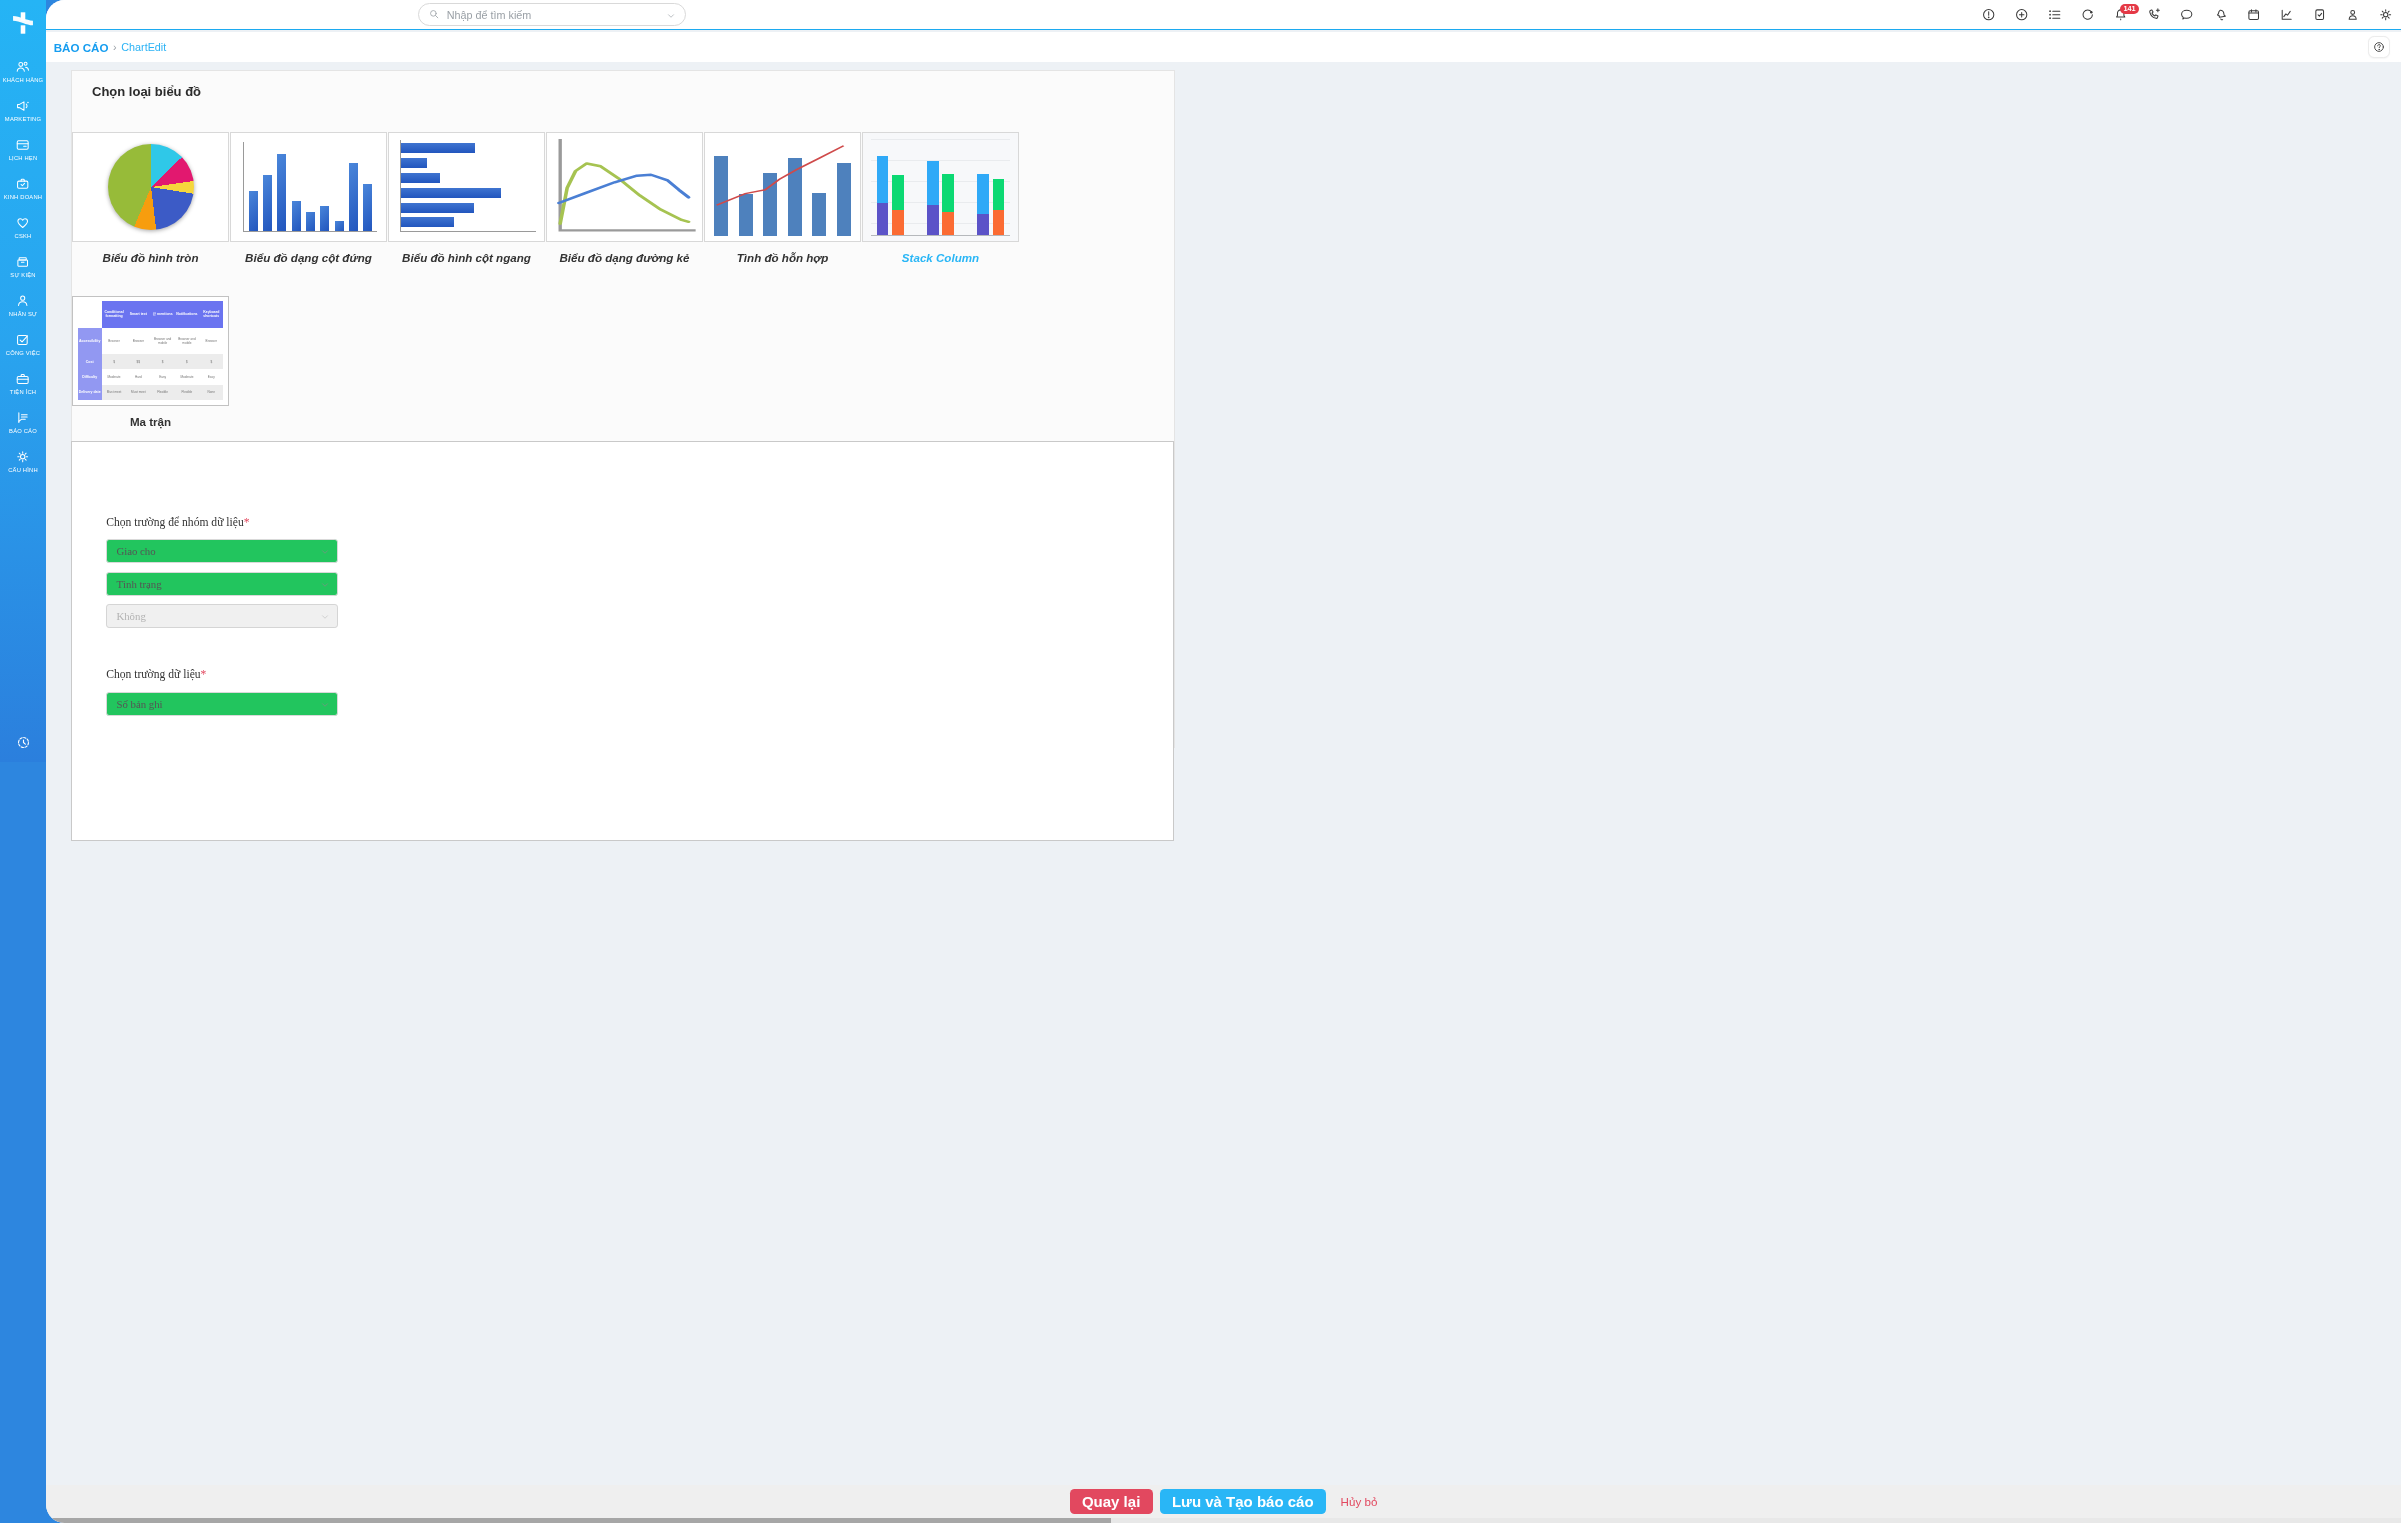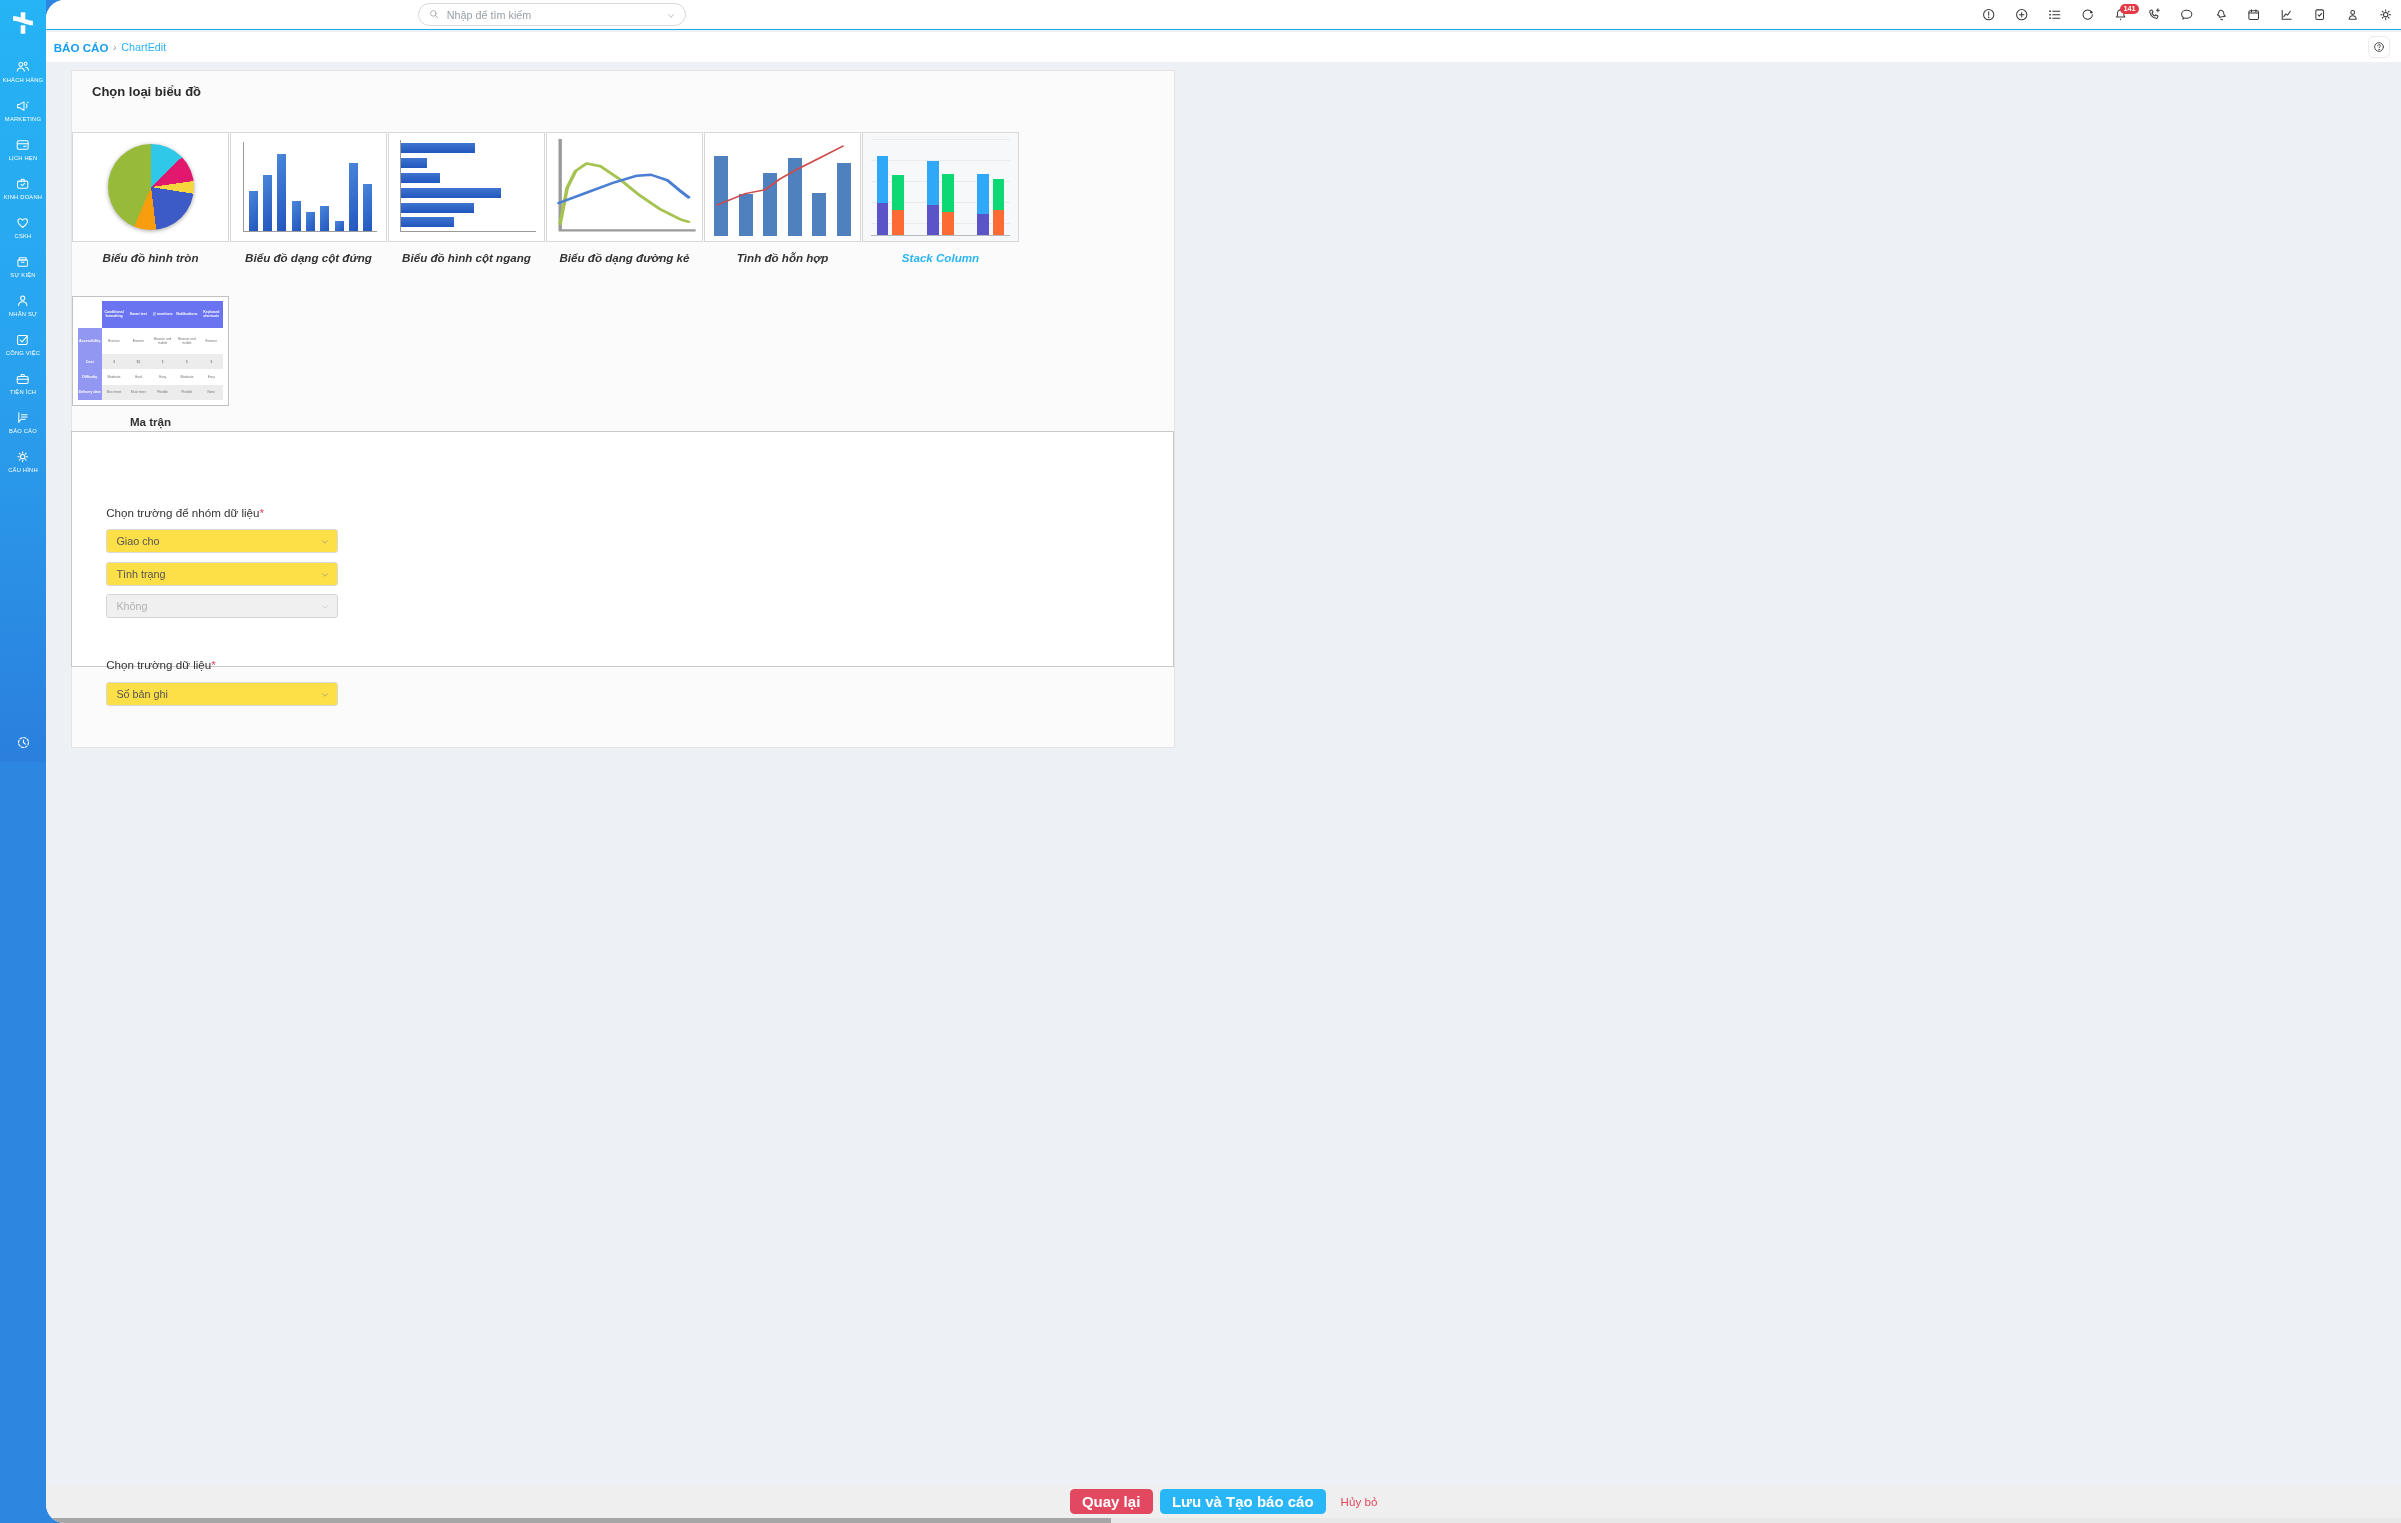--- a/index.html
+++ b/index.html
@@ -100,27 +100,27 @@
   .mtable { width:100%; height:100%; border-collapse:collapse; table-layout:fixed; }
   .mtable th,.mtable td { text-align:center; vertical-align:middle; padding:0.8px;
     font-weight:normal; overflow:hidden; }
   .mtable th.colh { background:#6b74f0; color:#fff; font-size:3.5px; font-weight:bold; }
   .mtable th.rowh { background:#9298f2; color:#fff; font-size:3.5px; font-weight:bold; }
   .mtable td { font-size:3.1px; color:#777; background:#fff; }
   .mtable tr:nth-child(odd) td { background:#ececec; }
   .mtable .corner { background:transparent; }
 
   
-  .inner-panel { position:absolute; left:-0.8px; right:0px; top:360px; height:236px;
-    background:#fff; border:0.8px solid #c9c9c9; }
+  .inner-panel { position:absolute; left:-0.8px; right:0px; top:370px; height:400px;
+    background:#fff; border:0.8px solid #c9c9c9;font-family:Liberation Serif, serif; }
   .form { padding:74px 0 0 34px; }
   .f-label { font-size:11.6px; color:#333; margin-bottom:10.8px; }
   .f-label .req { color:#e2485f; }
   .select { position:relative; width:232px; height:24px; border:0.8px solid #d9d9d9; border-radius:3.1px;
-    background:#fde047; display:flex; align-items:center; padding:0 21.6px 0 9.2px;
+    background:#22c55e; display:flex; align-items:center; padding:0 21.6px 0 9.2px;
     font-size:10.8px; color:#555; margin-bottom:8.5px; cursor:pointer; }
   .select .chev { position:absolute; right:7.7px; top:7px; width:10px; height:10px; color:#888; }
   .select.disabled { background:#f0f0f0; border-color:#d5d5d5; color:#b3b3b3; cursor:default; }
   .select.disabled .chev { color:#c0c0c0; }
   .gap-block { height:31px; }
 
   
   .footer { position:absolute; left:0; right:0; bottom:4.6px; height:33px; background:#efefef;
     display:flex; align-items:center; justify-content:center; gap:7px; }
   .btn { height:25px; border:none; border-radius:4.6px; font-size:15px; font-weight:bold;

